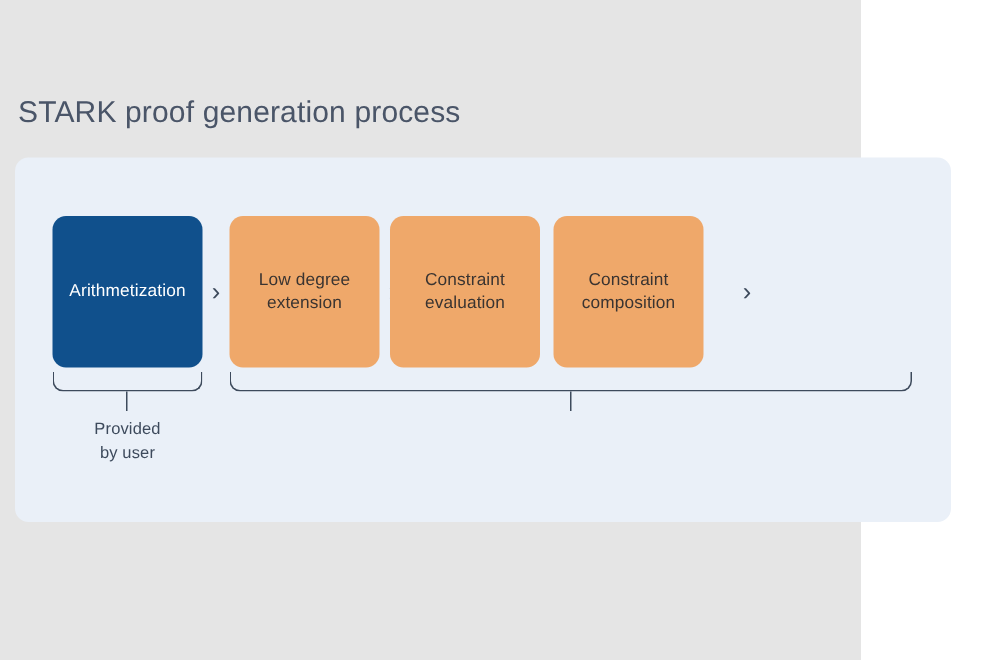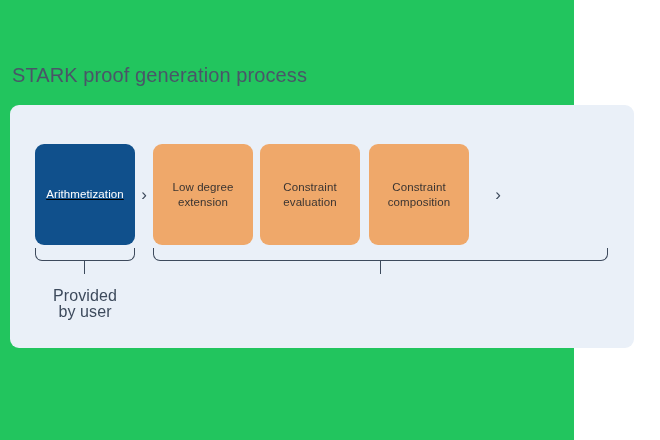--- a/index.html
+++ b/index.html
@@ -12,21 +12,21 @@
     height: 440px;
     overflow: hidden;
     font-family: "Liberation Sans", sans-serif;
     -webkit-font-smoothing: antialiased;
   }
 
   #canvas {
     position: relative;
     width: 574px;
     height: 440px;
-    background: #22c55e;
+    background: #e5e5e5;
   }
 
   
   #page-title {
     position: absolute;
     left: 12px;
     top: 62px;
     font-size: 20px;
     line-height: 26px;
     color: #4a5568;
@@ -82,21 +82,21 @@
 
   .stage-box.secondary {
     background: #efa86a;
     align-items: center;
   }
   .stage-box.secondary .stage-label {
     color: #3a3431;
   }
 
   
-  .pos-0 { left: 0px; text-decoration: underline; }
+  .pos-0 { left: 0px; }
   .pos-1 { left: 118px; }
   .pos-2 { left: 225px; }
   .pos-3 { left: 334px; }
   .pos-4 { left: 472px; }
 
   
   .chevron {
     position: absolute;
     top: 38px;
     width: 18px;
@@ -141,22 +141,22 @@
     height: 13px;
     background: #3d4a5c;
     top: 261px;
   }
   #stem-user { left: 84px; }
   #stem-winterfell { left: 380px; }
 
   
   .caption {
     position: absolute;
-    top: 288px;
-    font-size: 16px;
+    top: 278px;
+    font-size: 11px;
     line-height: 16px;
     color: #3d4a5c;
     text-align: center;
     letter-spacing: 0.1px;
   }
   #caption-user {
     left: 25px;
     width: 120px;
   }
   #caption-winterfell {

